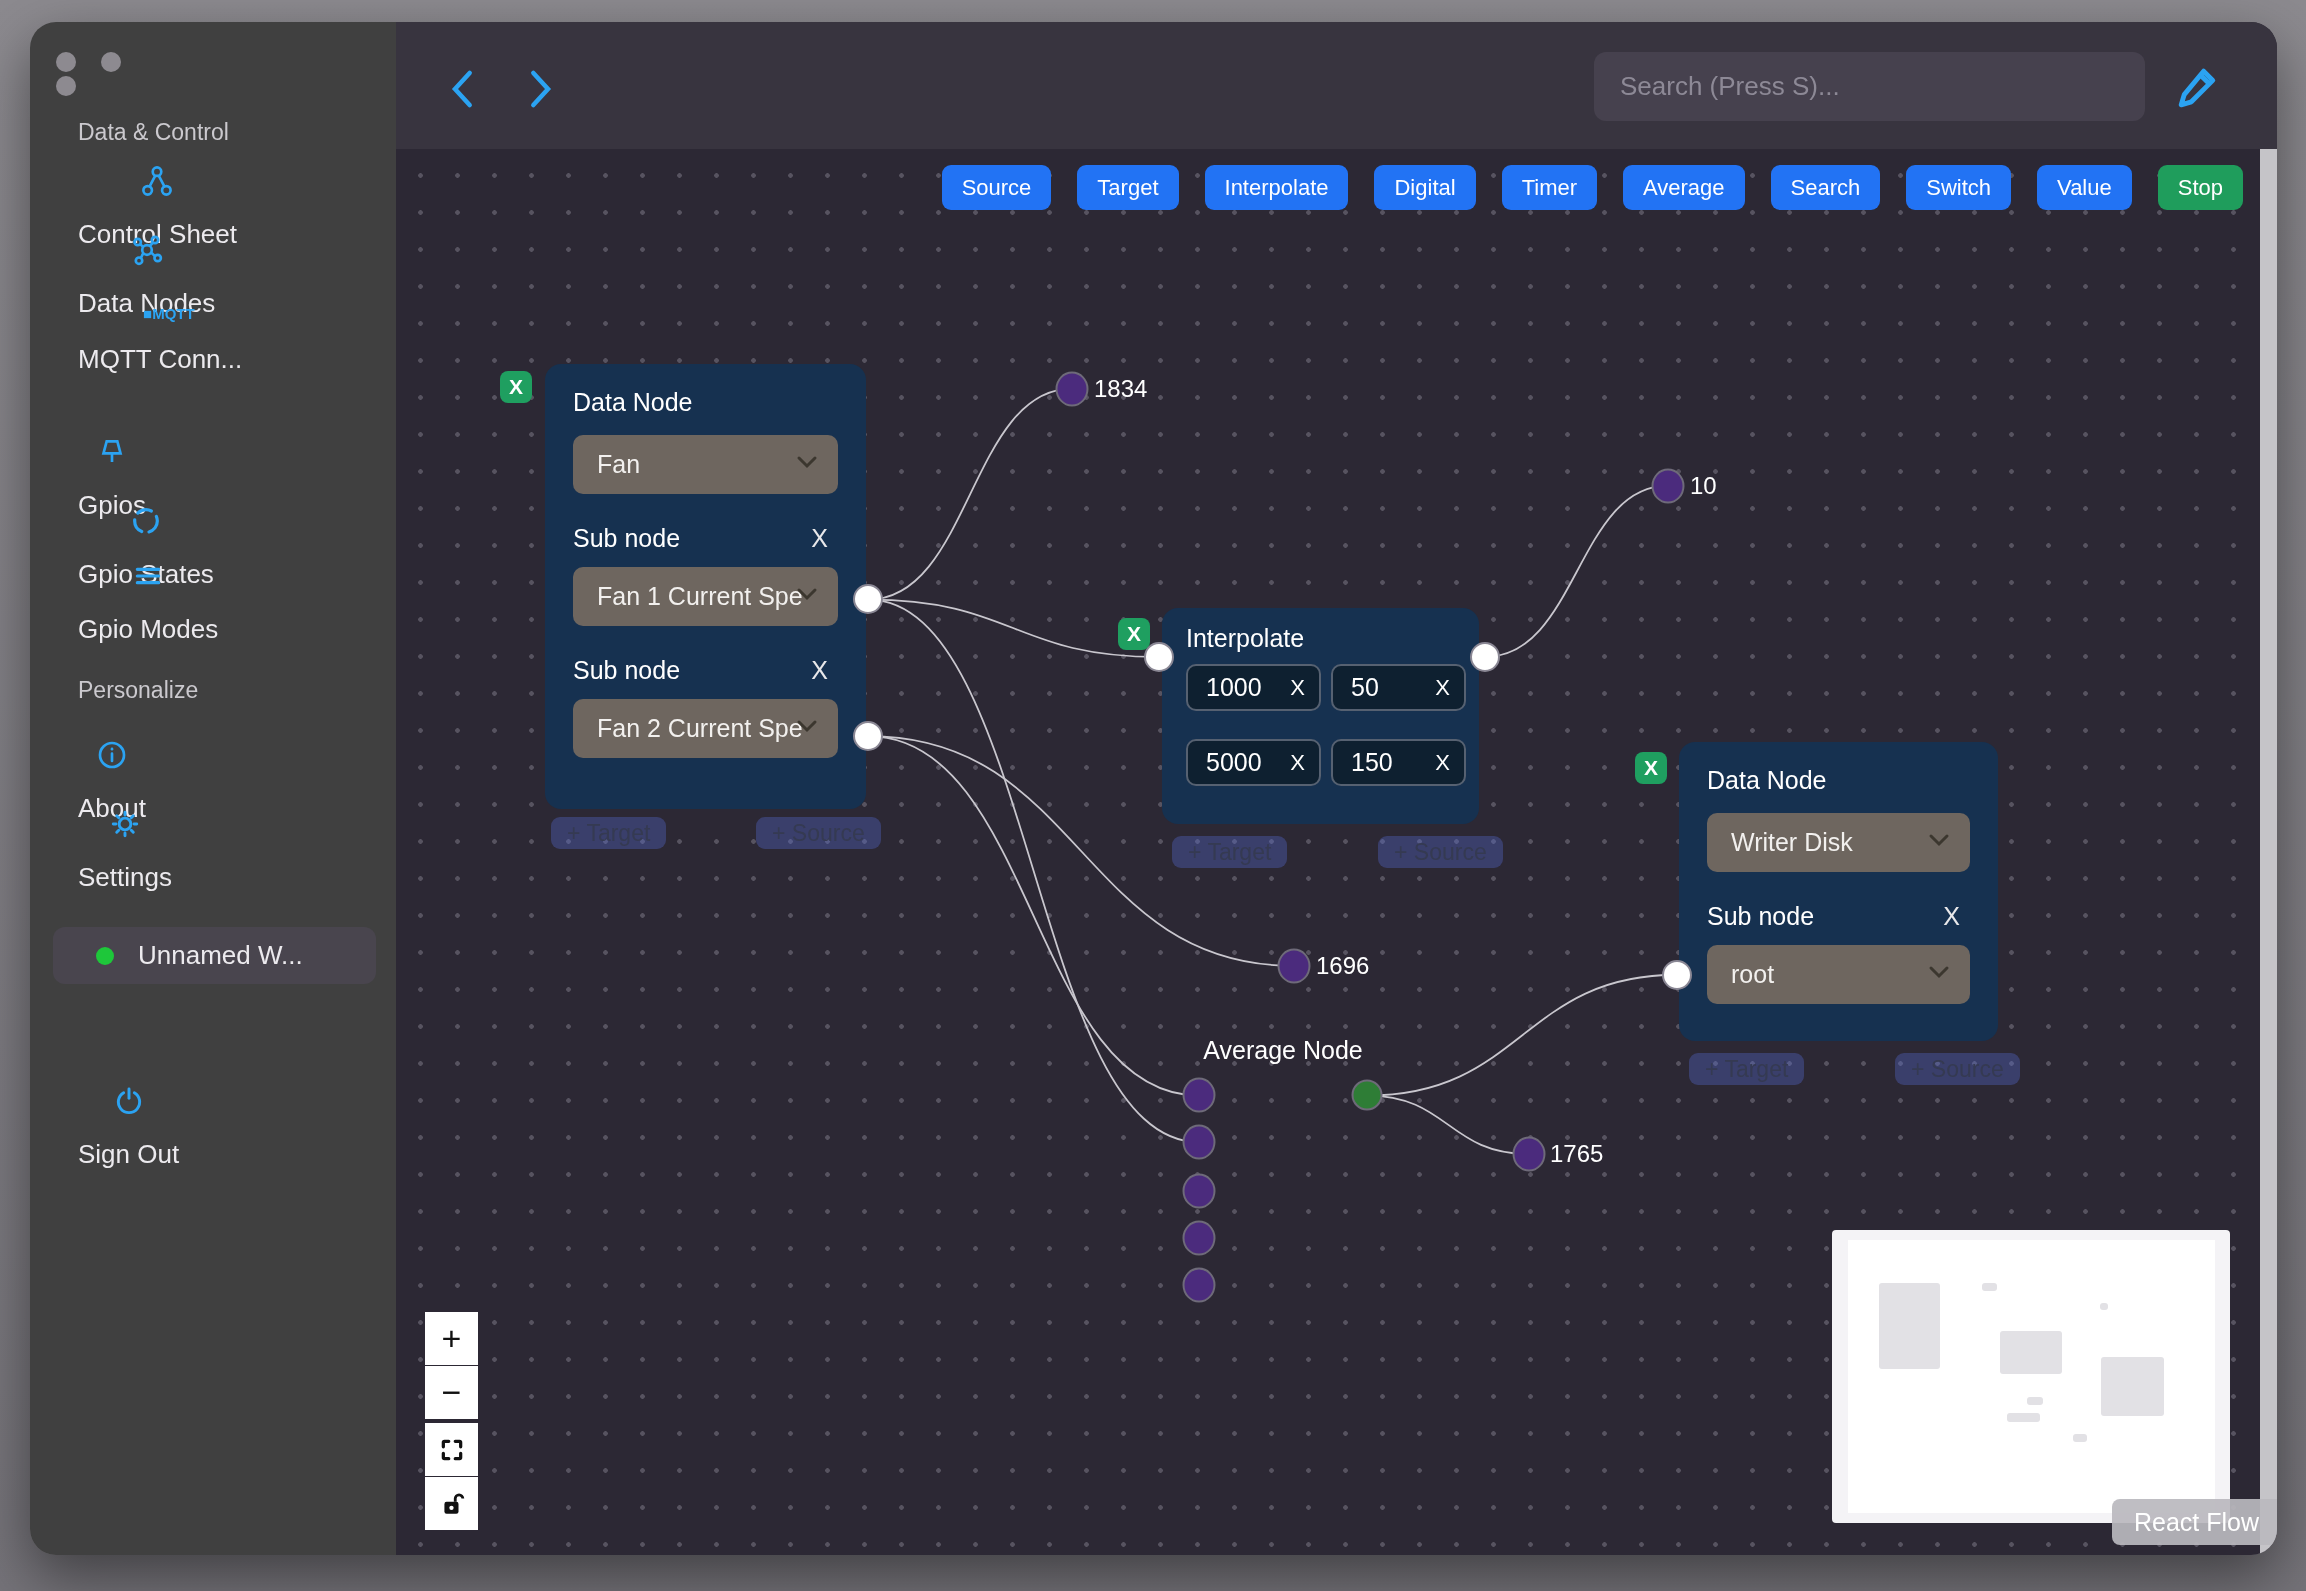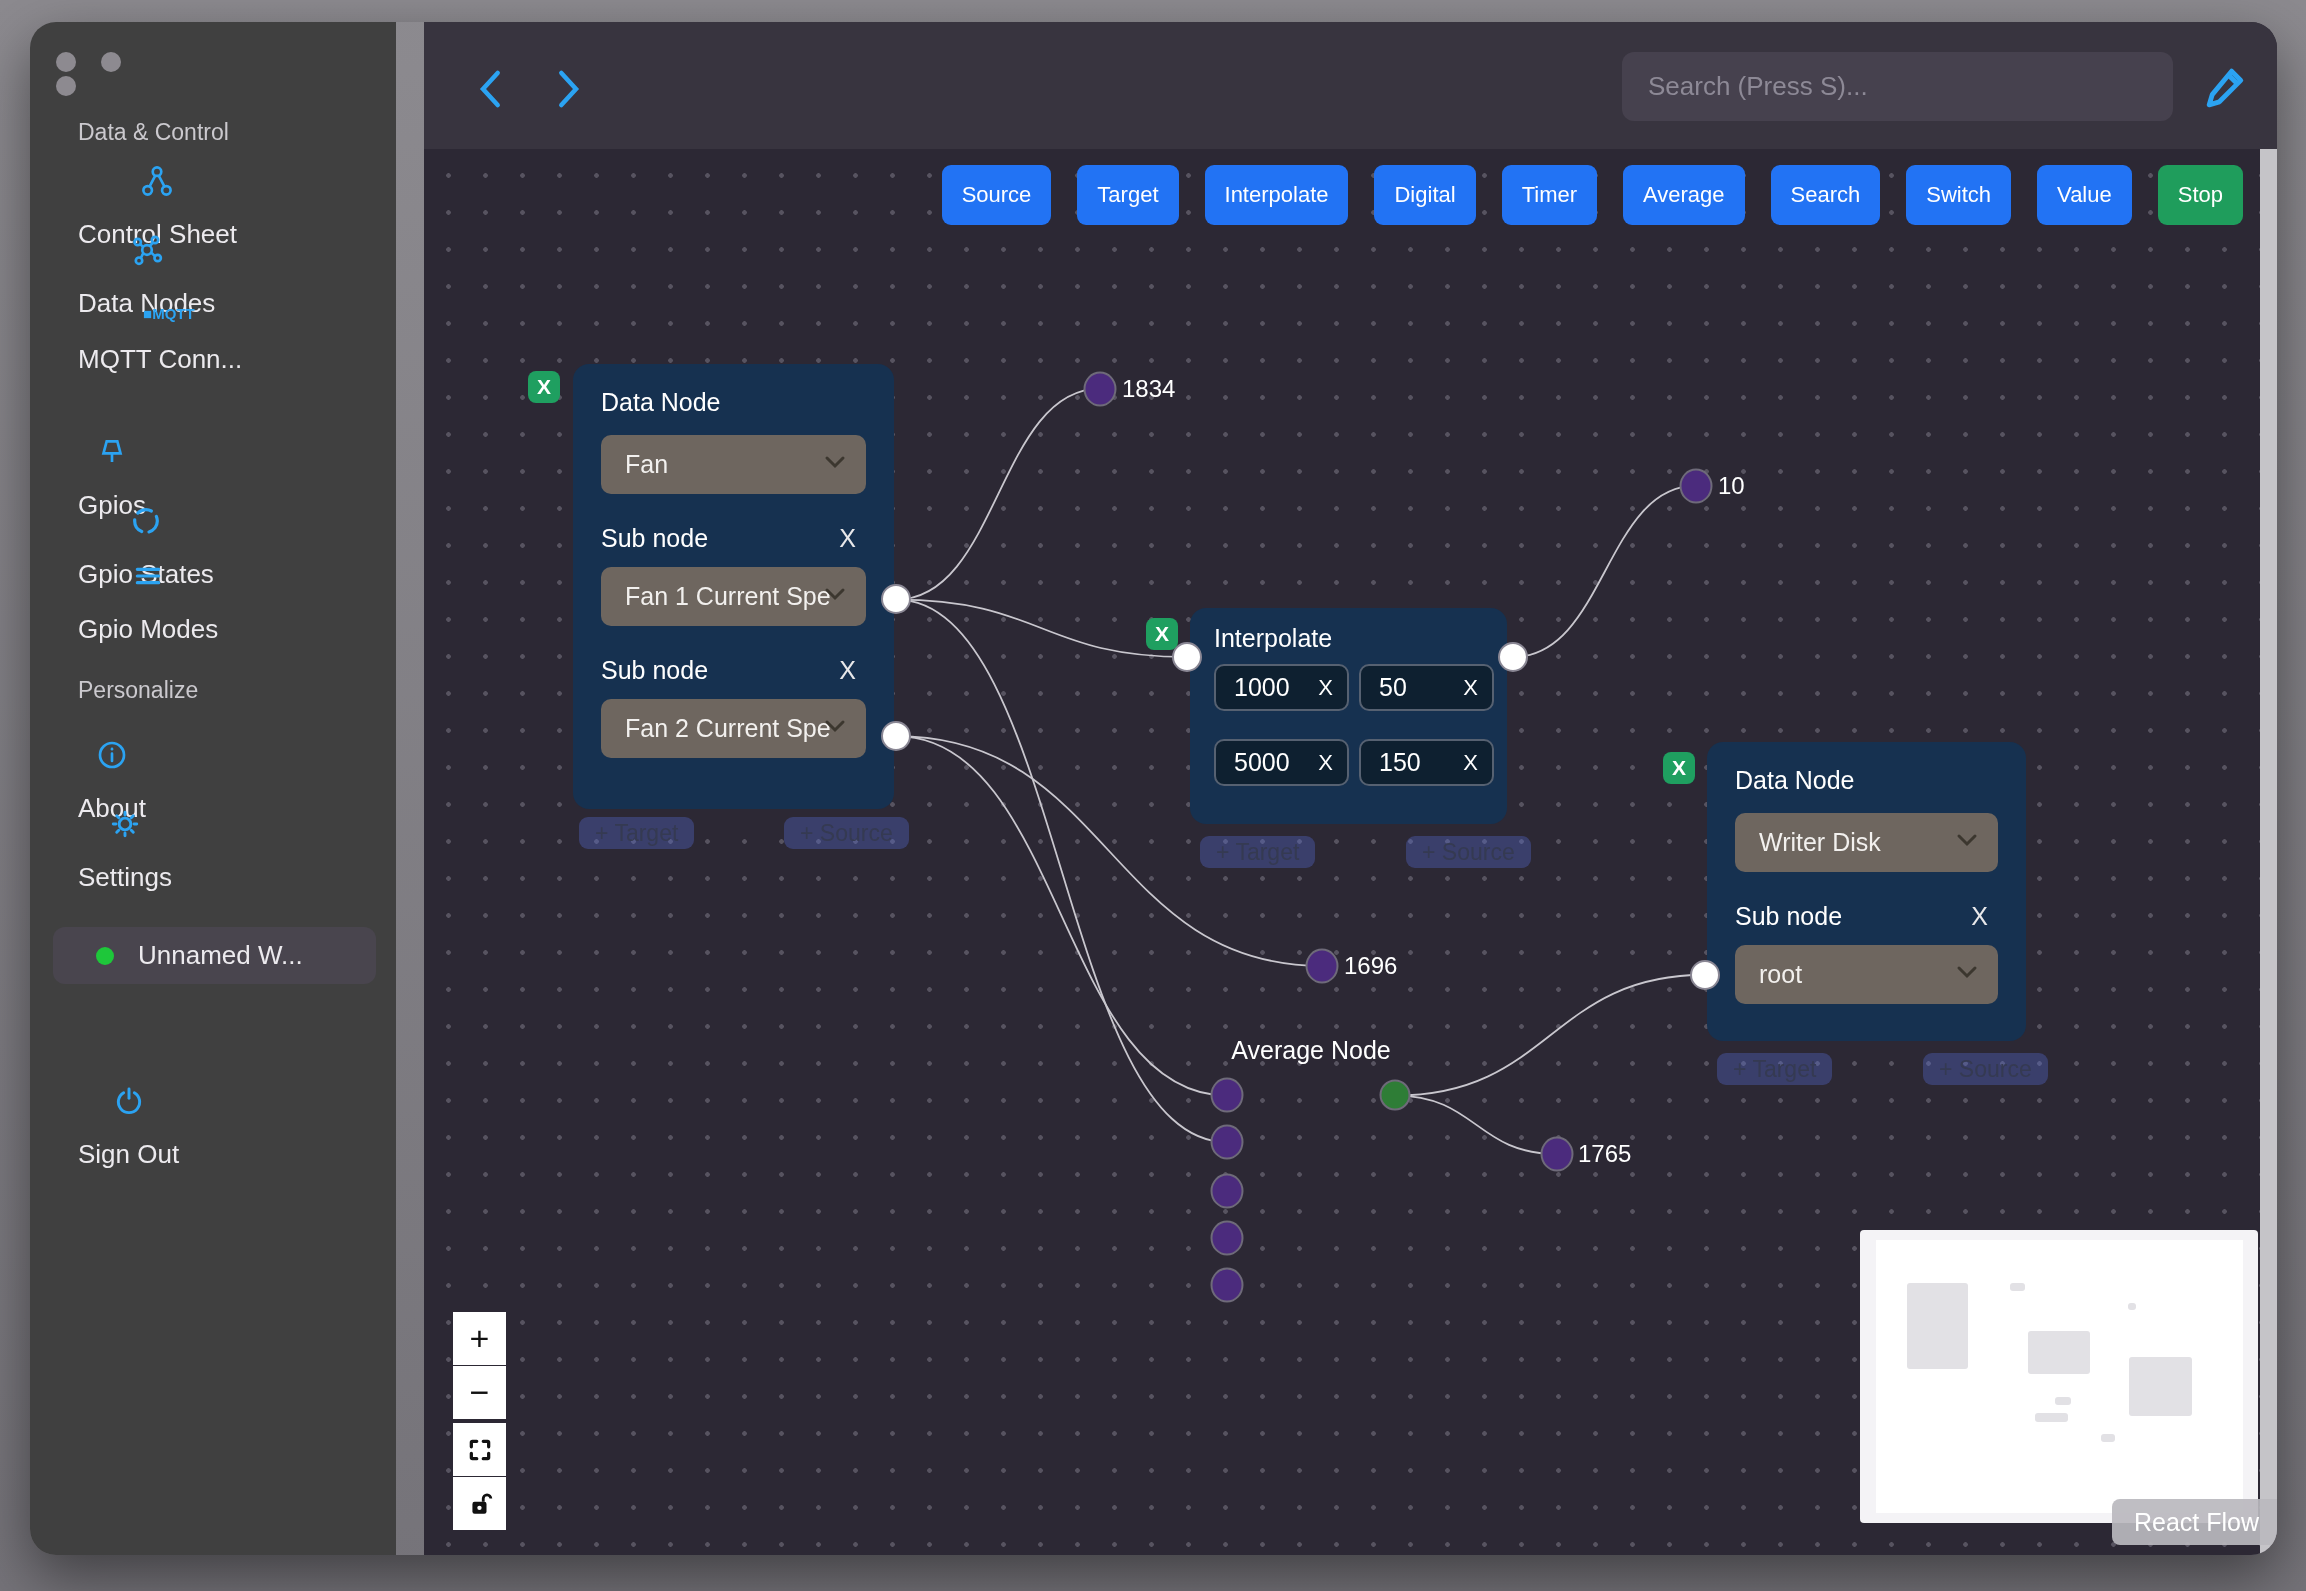--- a/index.html
+++ b/index.html
@@ -21,37 +21,37 @@
   .sec-title { position:absolute; left:48px; color:#cbc9ce; font-size:23px; }
   .side-item { position:absolute; left:48px; display:flex; align-items:center; gap:22px;
     color:#eceaee; font-size:26px; white-space:nowrap; cursor:pointer;flex-direction:column; }
   .side-item svg { flex:none; }
   .mqtt-badge { color:#2ba3f2; font-size:15px; font-weight:bold; letter-spacing:0; width:34px; display:inline-block; }
   .ws-row { position:absolute; left:23px; top:905px; width:323px; height:57px; background:#49454e;
     border-radius:12px; display:flex; align-items:center; gap:24px; padding-left:43px;
     color:#eceaee; font-size:26px; cursor:pointer; }
   .ws-dot { width:18px; height:18px; border-radius:50%; background:#1ec73a; flex:none; }
   
-  .main { flex:1; position:relative; background:#2c2834;margin-left:28px; }
+  .main { flex:1; position:relative; background:#2c2834; }
   .topbar { position:absolute; left:0; top:0; right:0; height:127px; background:#38343f; z-index:5; }
   .nav-btn { position:absolute; top:47px; width:34px; height:40px; cursor:pointer; }
   .search { position:absolute; left:1198px; top:30px; width:551px; height:69px; border:none; outline:none;
     background:#46414e; border-radius:12px; color:#d8d6dc; font-size:26px; padding:0 26px;
     font-family:"Liberation Sans", sans-serif; }
   .search::placeholder { color:#8d8996; }
   .pencil { position:absolute; left:1777px; top:38px; width:51px; height:53px; cursor:pointer; }
   
   .canvas { position:absolute; left:0; top:127px; right:0; bottom:0;
     background-image:radial-gradient(#575360 2px, transparent 2.6px);
     background-size:37px 37px; background-position:6px 8px; overflow:hidden; }
   .edges { position:absolute; left:0; top:0; width:1881px; height:1406px; }
   .edges path { stroke:#c9c7ce; stroke-width:1.8; fill:none; }
   
   .tb { position:absolute; top:16px; right:34px; display:flex; gap:26px; z-index:4; }
-  .tb button { height:60px; padding:2px 20px; border:none; border-radius:9px; background:#2273f4;
+  .tb button { height:45px; padding:2px 20px; border:none; border-radius:9px; background:#2273f4;
     color:#fff; font-size:22px; font-family:"Liberation Sans", sans-serif; cursor:pointer; }
   .tb button.stop { background:#1f9d5c; }
   
   .node { position:absolute; background:#163150; border-radius:16px; color:#fff; z-index:2; }
   .node .title { font-size:25px; }
   .select { background:#6e665f; border-radius:10px; height:59px; display:flex; align-items:center;
     color:#f2f0ee; font-size:25px; padding:0 24px; cursor:pointer; position:relative; }
   .select .chev { position:absolute; right:20px; top:20px; }
   .subrow { display:flex; justify-content:space-between; align-items:center; font-size:25px; }
   .subrow .xbtn { color:#e8e8ea; font-size:25px; cursor:pointer; padding-right:10px; }

